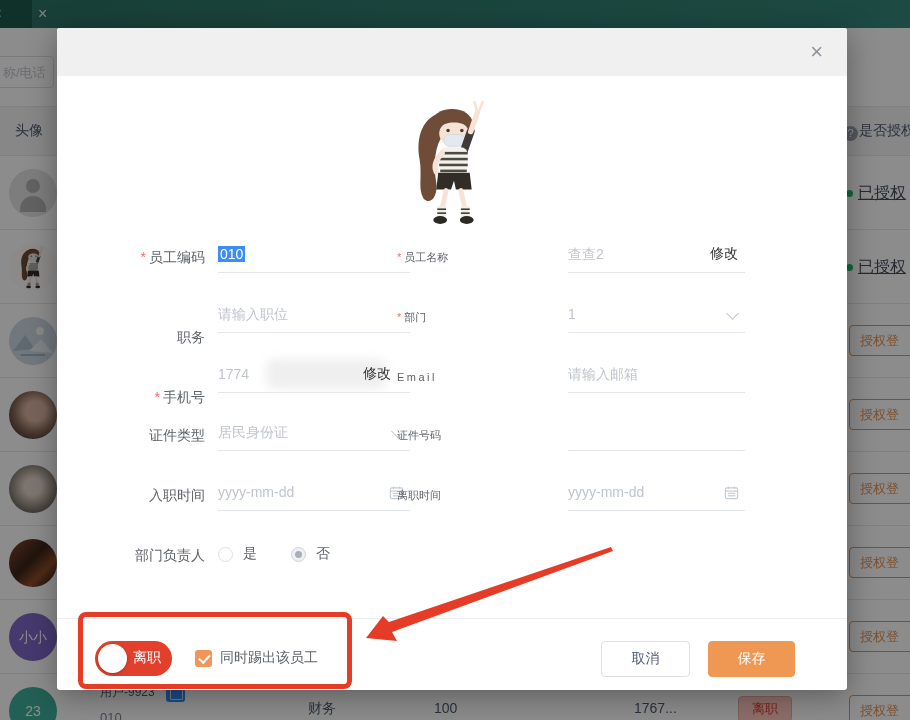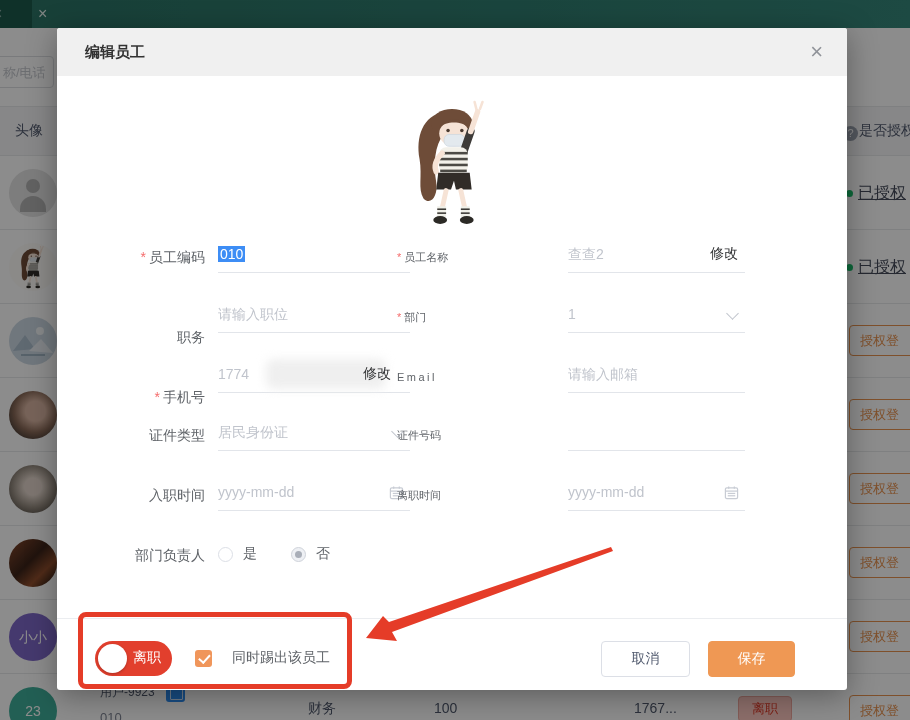--- a/index.html
+++ b/index.html
@@ -85,21 +85,21 @@
   .radio.checked::after { content:""; position:absolute; inset:3px; border-radius:50%; background:#a9aeb8; }
   .radio-gap { width:14px; }
 
   .m-divider { position:absolute; left:0; top:590px; width:790px; height:1px; background:#ebedf0; }
 
   .switch { position:absolute; left:38px; top:613px; width:77px; height:35px; border-radius:18px;
     background:#e23f2d; cursor:pointer; }
   .switch .knob { position:absolute; left:3px; top:3px; width:29px; height:29px; border-radius:50%;
     background:#fff; box-shadow:0 1px 3px rgba(0,0,0,.25); }
   .switch .sw-label { position:absolute; right:11px; top:8px; color:#fff; font-size:14px; }
-  .cbx-row { position:absolute; left:138px; top:621px; display:flex; align-items:center; gap:20px; cursor:pointer; }
+  .cbx-row { position:absolute; left:138px; top:621px; display:flex; align-items:center; gap:8px; cursor:pointer; }
   .cbx { width:17px; height:17px; border-radius:3px; background:#f0965b; position:relative; flex:none; }
   .cbx::after { content:""; position:absolute; left:5.5px; top:2.5px; width:4.5px; height:9px;
     border:solid #fff; border-width:0 2px 2px 0; transform:rotate(42deg); }
   .cbx-label { font-size:14px; color:#5f6368; }
   .btn { position:absolute; top:613px; height:36px; border-radius:4px; font-size:14px; cursor:pointer;
     font-family:inherit; }
   .btn-cancel { left:544px; width:89px; background:#fff; border:1px solid #dcdfe6; color:#515a6e; }
   .btn-save { left:651px; width:87px; background:#ef9854; border:1px solid #ef9854; color:#fff; }
 
   
@@ -188,21 +188,20 @@
         <button class="r8-leave">离职</button>
         <button class="btn-auth">授权登</button>
       </div>
     </div>
   </div>
 
   <div class="overlay"></div>
 
   <div class="modal">
     <div class="m-header">
-      <span class="m-title">编辑员工</span>
       <span class="m-close">×</span>
     </div>
 
     <div class="m-avatar">
       <svg width="118" height="138" viewBox="0 0 120 140">
         <g id="girl-art">
           <path d="M52 18 C30 22 23 44 27 66 C30 84 25 96 31 106 C39 114 46 102 44 90 C41 72 42 52 52 40 Z" fill="#6e4c38"></path>
           <ellipse cx="60" cy="30" rx="21" ry="15" fill="#6e4c38"></ellipse>
           <ellipse cx="62" cy="40" rx="15" ry="13" fill="#f6e3d6"></ellipse>
           <path d="M47 34 C50 23 74 23 77 34 C70 27 54 27 47 34 Z" fill="#6e4c38"></path>

